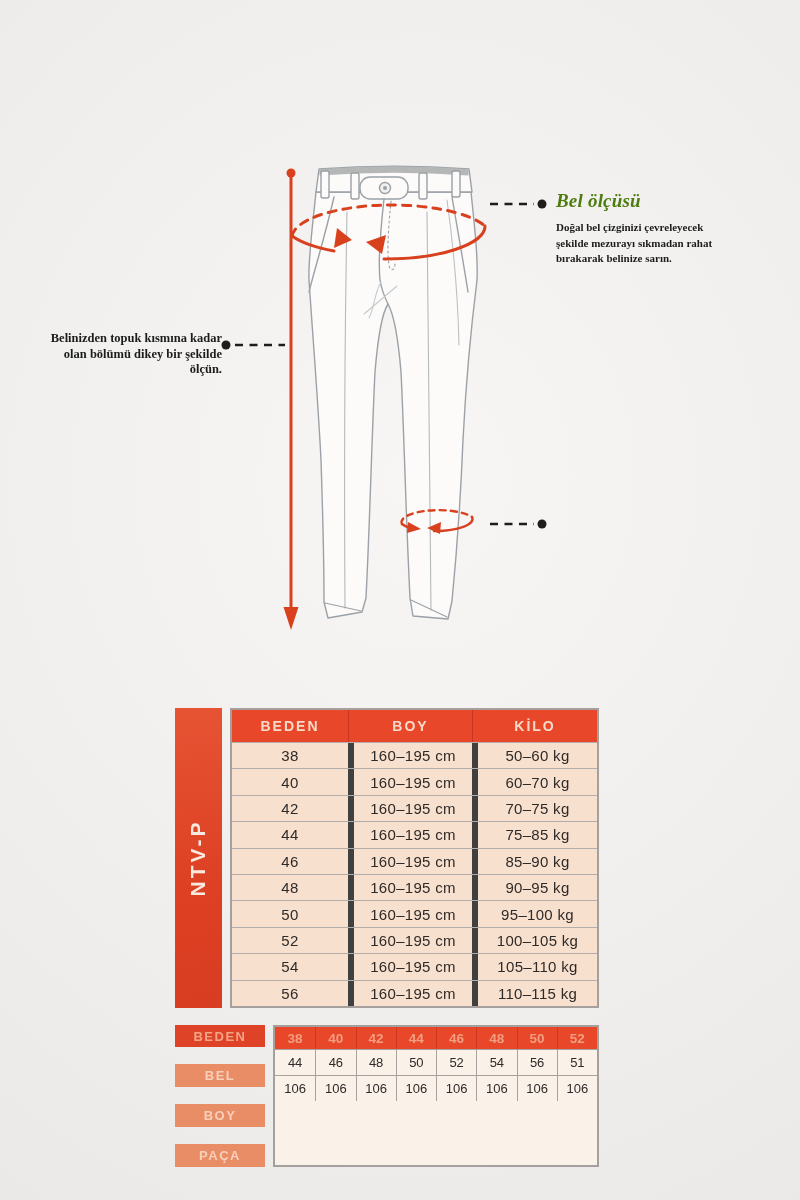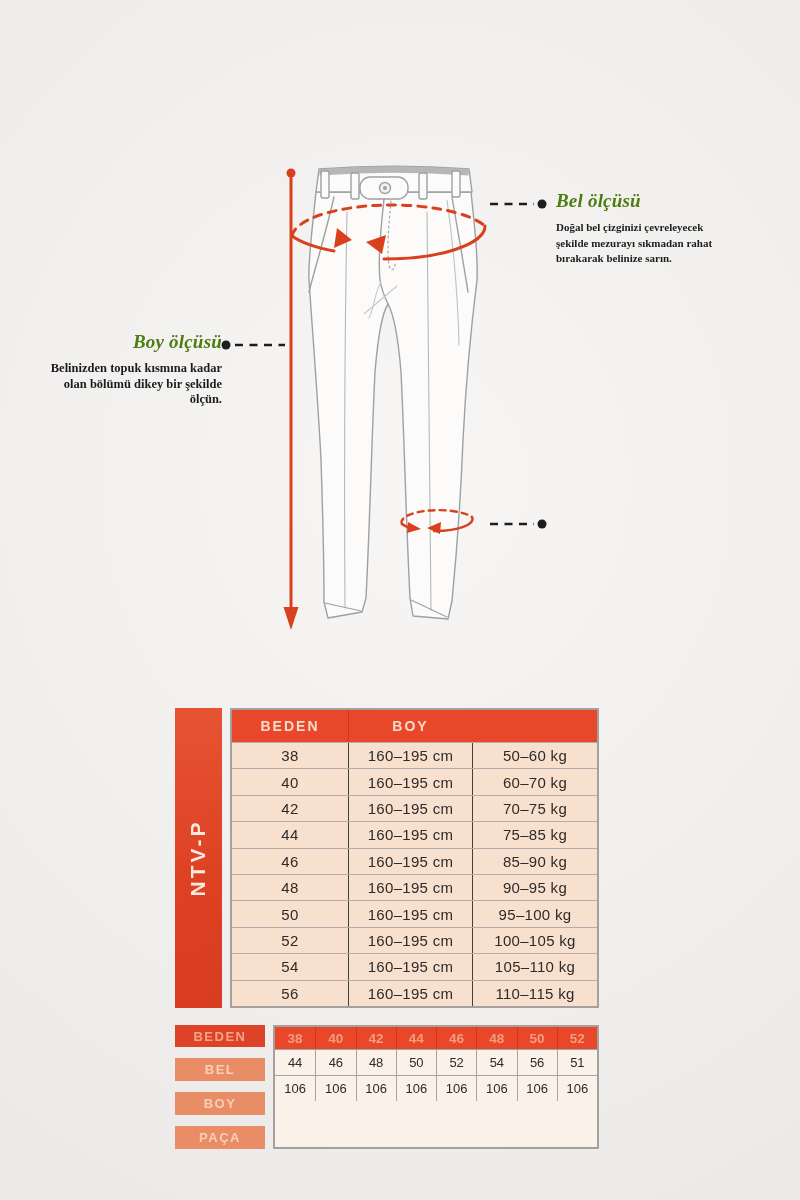--- a/index.html
+++ b/index.html
@@ -36,28 +36,28 @@
   }
   .sg-table{width:365px;border:2px solid #a5a09d;background:#f8e0cf;}
   .sg-header-row{display:grid;grid-template-columns:116px 124px 1fr;height:32px;background:#e8472a;}
   .sg-header-row .h{
     display:flex;align-items:center;justify-content:center;
     color:#f7dbc9;font-size:14px;font-weight:bold;letter-spacing:2px;
   }
   .sg-header-row .h + .h{border-left:1px solid rgba(125,22,6,.32);}
   .sg-row{display:grid;grid-template-columns:116px 124px 1fr;height:25.4px;background:#f8e0cf;border-top:1px solid #b2adaa;}
   .sg-row .c{display:flex;align-items:center;justify-content:center;font-size:15px;color:#2e2a28;letter-spacing:.3px;}
-  .sg-row .c + .c{border-left:1px solid #404040;}
+  .sg-row .c + .c{border-left:6px solid #404040;}
 
   
   .detail{position:absolute;left:175px;top:1025px;display:flex;}
   .dt-labels{width:90px;margin-right:8px;display:flex;flex-direction:column;}
   .dt-label{display:flex;align-items:center;justify-content:center;font-weight:bold;letter-spacing:1.5px;}
   .dt-label.corner{height:22px;background:#de4327;color:#f4a486;font-size:13px;}
-  .dt-label.rowlab{height:23px;margin-top:11px;background:#e98d66;color:#f8cfb9;font-size:13px;}
+  .dt-label.rowlab{height:23px;margin-top:17px;background:#e98d66;color:#f8cfb9;font-size:13px;}
   .dt-grid{width:322px;border:2px solid #a5a09d;background:#faf1e9;}
   .dt-hrow{display:grid;grid-template-columns:repeat(8,1fr);height:22px;background:#e8472a;}
   .dt-hcell{display:flex;align-items:center;justify-content:center;color:#f29e80;font-size:13.5px;font-weight:bold;}
   .dt-hcell + .dt-hcell{border-left:1px solid rgba(125,22,6,.28);}
   .dt-row{display:grid;grid-template-columns:repeat(8,1fr);height:25px;background:#faf1e9;border-top:1px solid #a8a3a0;}
   .dt-cell{display:flex;align-items:center;justify-content:center;font-size:13px;color:#2e2a28;}
   .dt-cell + .dt-cell{border-left:1px solid #a8a3a0;}
 
   svg{position:absolute;}
 </style>
@@ -146,38 +146,38 @@
 <div class="annotation" id="bel">
   <div class="title">Bel ölçüsü</div>
   <div class="lines">
       <div class="line">Doğal bel çizginizi çevreleyecek</div>
       <div class="line">şekilde mezurayı sıkmadan rahat</div>
       <div class="line">bırakarak belinize sarın.</div>
     </div>
 </div>
 
 <div class="annotation" id="boy">
-  <div class="title">Boy ölçüsü</div>
   <div class="lines">
       <div class="line">Belinizden topuk kısmına kadar</div>
       <div class="line">olan bölümü dikey bir şekilde ölçün.</div>
     </div>
 </div>
 
 <div class="annotation" id="paca">
 </div>
 
 <div class="size-guide">
   <div class="sg-bar">
     <span>NTV-P</span>
   </div>
   <div class="sg-table">
     <div class="sg-header-row">
         <div class="h">BEDEN</div>
         <div class="h">BOY</div>
+        <div class="h">KİLO</div>
       </div>
     <div>
         <div class="sg-row">
           <div class="c">38</div>
           <div class="c">160–195 cm</div>
           <div class="c">50–60 kg</div>
         </div>
         <div class="sg-row">
           <div class="c">40</div>
           <div class="c">160–195 cm</div>

